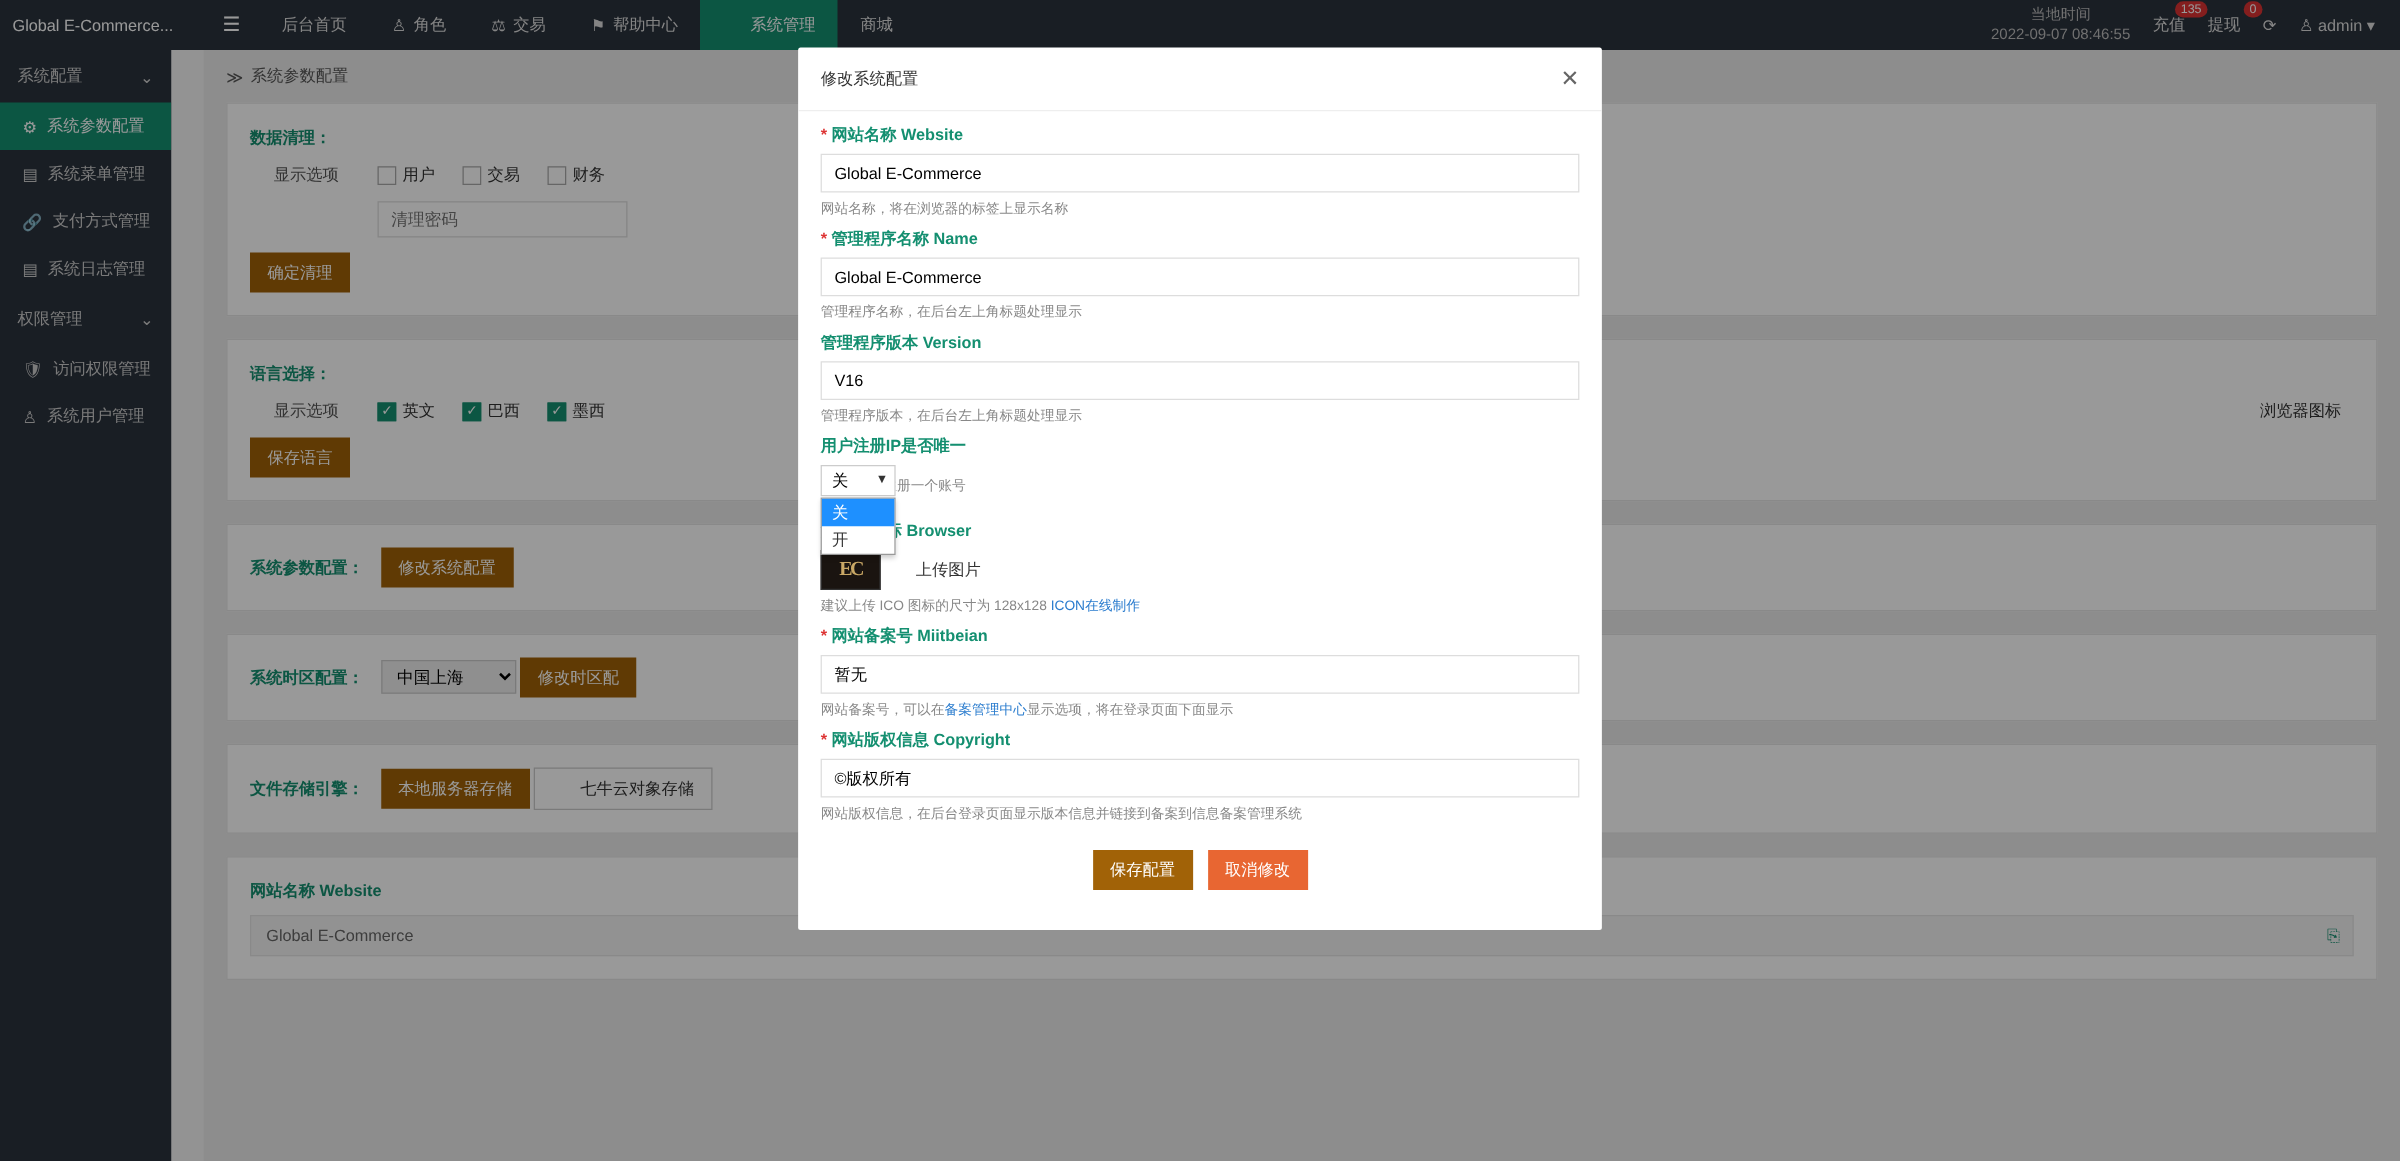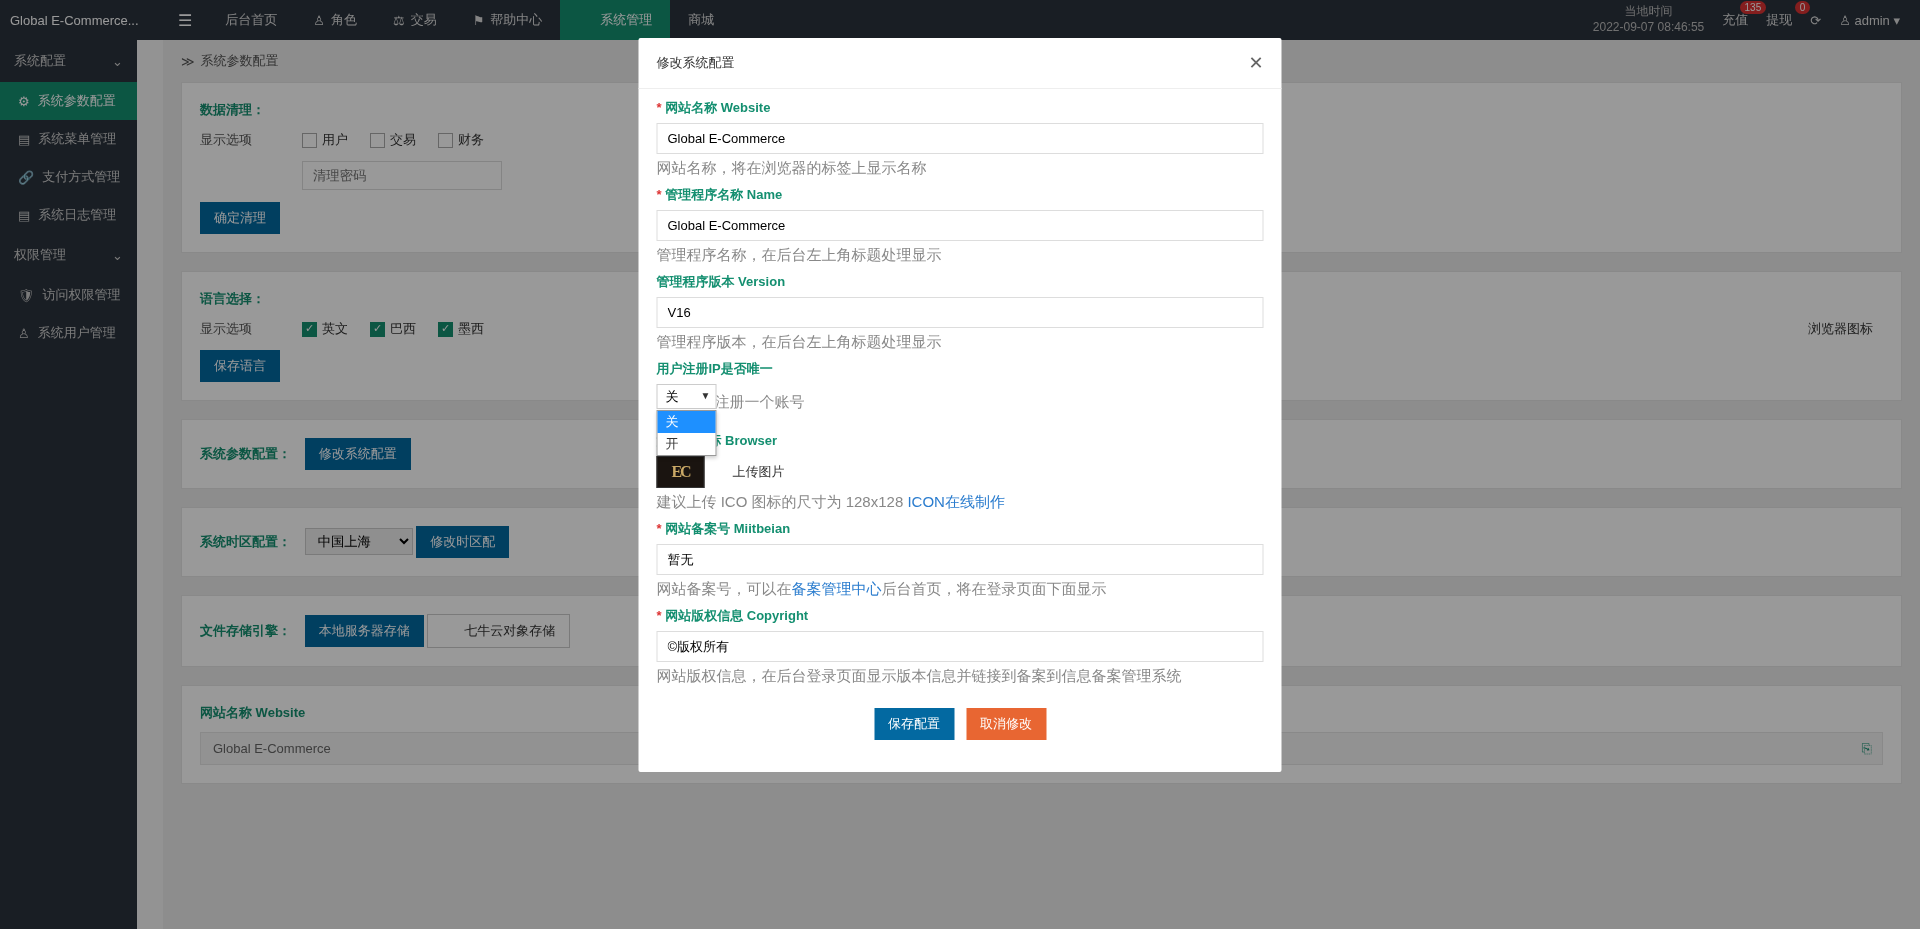--- a/index.html
+++ b/index.html
@@ -16,43 +16,43 @@
     .badge { position: absolute; top: -10px; right: -18px; background: #d33; color: #fff; border-radius: 8px; font-size: 10px; padding: 1px 5px; }
     .sidebar { position: fixed; left: 0; top: 40px; width: 137px; bottom: 0; background: #2b333d; color: #ccc; overflow-y: auto; }
     .side-group { padding: 12px 14px; display: flex; justify-content: space-between; align-items: center; cursor: pointer; }
     .side-item { padding: 10px 14px 10px 18px; display: flex; align-items: center; gap: 8px; cursor: pointer; font-size: 13px; }
     .side-item.active { background: #148f70; color: #fff; }
     .main { margin-left: 163px; padding: 0; background: #ececec; height: calc(100vh - 40px); overflow-y: auto; position: relative; }
     .breadcrumb { padding: 12px 18px; color: #555; display: flex; align-items: center; gap: 6px; }
     .panel { background: #fff; margin: 0 18px 18px; padding: 18px; border: 1px solid #e5e5e5; }
     .panel-title { color: #148f70; font-weight: 600; margin-bottom: 12px; }
     .form-row { display: flex; align-items: center; gap: 12px; margin-bottom: 12px; }
-    .form-label { width: 90px; text-align: left; color: #555; }
+    .form-label { width: 90px; text-align: center; color: #555; }
     .chk { display: inline-flex; align-items: center; gap: 5px; margin-right: 10px; }
     .chk-box { width: 15px; height: 15px; border: 1px solid #aaa; display: inline-block; }
     .chk-box.on { background: #148f70; border-color: #148f70; position: relative; }
     .chk-box.on::after { content: "✓"; color: #fff; font-size: 11px; position: absolute; left: 2px; top: -1px; }
     .txt-input { border: 1px solid #ddd; padding: 6px 10px; width: 200px; }
     .btn { padding: 7px 14px; border: none; cursor: pointer; font-size: 13px; }
-    .btn-primary { background: #0369a1; color: #fff; }
+    .btn-primary { background: #a16207; color: #fff; }
     .btn-default { background: #fff; border: 1px solid #ccc; color: #333; padding-left: 36px; }
     .btn-orange { background: #e86632; color: #fff; }
     .ro-input { background: #f3f3f3; border: 1px solid #e5e5e5; padding: 8px 12px; width: 100%; color: #666; position: relative; }
     .select { border: 1px solid #ccc; padding: 4px 8px; width: 108px; }
     
     .overlay { position: fixed; inset: 0; background: rgba(0,0,0,0.4); z-index: 100; }
     .modal { position: fixed; left: 50%; top: 38px; transform: translateX(-50%); width: 643px; background: #fff; z-index: 101; border-radius: 2px; max-height: calc(100vh - 70px); display: flex; flex-direction: column; }
     .modal-head { padding: 14px 18px; border-bottom: 1px solid #eee; display: flex; justify-content: space-between; align-items: center; }
     .modal-close { cursor: pointer; font-size: 18px; color: #666; }
     .modal-body { padding: 10px 18px 18px; overflow-y: auto; }
     .m-field { margin-bottom: 8px; }
     .m-label { color: #148f70; font-weight: 600; font-size: 13px; margin-bottom: 6px; display: block; }
     .m-req::before { content: "* "; color: #d33; }
     .m-input { width: 100%; border: 1px solid #ddd; padding: 7px 10px; font-size: 13px; }
-    .m-hint { color: #888; font-size: 15px; margin-top: 5px; }
+    .m-hint { color: #888; font-size: 11px; margin-top: 5px; }
     .m-hint a { color: #2a7cce; text-decoration: none; cursor: pointer; }
     .m-select-wrap { position: relative; display: inline-block; }
     .m-select { border: 1px solid #ccc; padding: 4px 22px 4px 8px; font-size: 13px; background: #fff; appearance: none; width: 60px; }
     .m-select-arrow { position: absolute; right: 6px; top: 6px; pointer-events: none; font-size: 10px; }
     .m-dropdown { position: absolute; top: 26px; left: 0; background: #fff; border: 1px solid #999; width: 60px; z-index: 5; box-shadow: 0 2px 4px rgba(0,0,0,0.2); }
     .m-dropdown-item { padding: 2px 8px; cursor: pointer; font-size: 13px; }
     .m-dropdown-item.sel { background: #1e90ff; color: #fff; }
     .modal-foot { padding: 14px; text-align: center; display: flex; gap: 12px; justify-content: center; }
     .upload-row { display: flex; align-items: center; gap: 14px; }
     .favicon-preview { width: 48px; height: 32px; background: #1a1410; color: #c9a866; display: flex; align-items: center; justify-content: center; font-family: serif; font-weight: bold; font-size: 16px; border: 1px solid #333; letter-spacing: -2px; }
@@ -263,21 +263,21 @@
         <div class="favicon-preview">EC</div>
         <a class="m-hint" style="margin:0;"></a>
           <a>上传图片</a>
       </div>
       <div class="m-hint"><span>建议上传 ICO 图标的尺寸为 128x128 </span><a>ICON在线制作</a></div>
     </div>
 
     <div class="m-field">
       <label class="m-label m-req">网站备案号 Miitbeian</label>
       <input class="m-input" value="暂无" style="">
-      <div class="m-hint"><span>网站备案号，可以在</span><a>备案管理中心</a><span>后台首页，将在登录页面下面显示</span></div>
+      <div class="m-hint"><span>网站备案号，可以在</span><a>备案管理中心</a><span>显示选项，将在登录页面下面显示</span></div>
     </div>
 
     <div class="m-field">
       <label class="m-label m-req">网站版权信息 Copyright</label>
       <input class="m-input" value="©版权所有" style="">
       <div class="m-hint">网站版权信息，在后台登录页面显示版本信息并链接到备案到信息备案管理系统</div>
     </div>
 
     <div class="modal-foot">
       <button class="btn btn-primary">保存配置</button>

